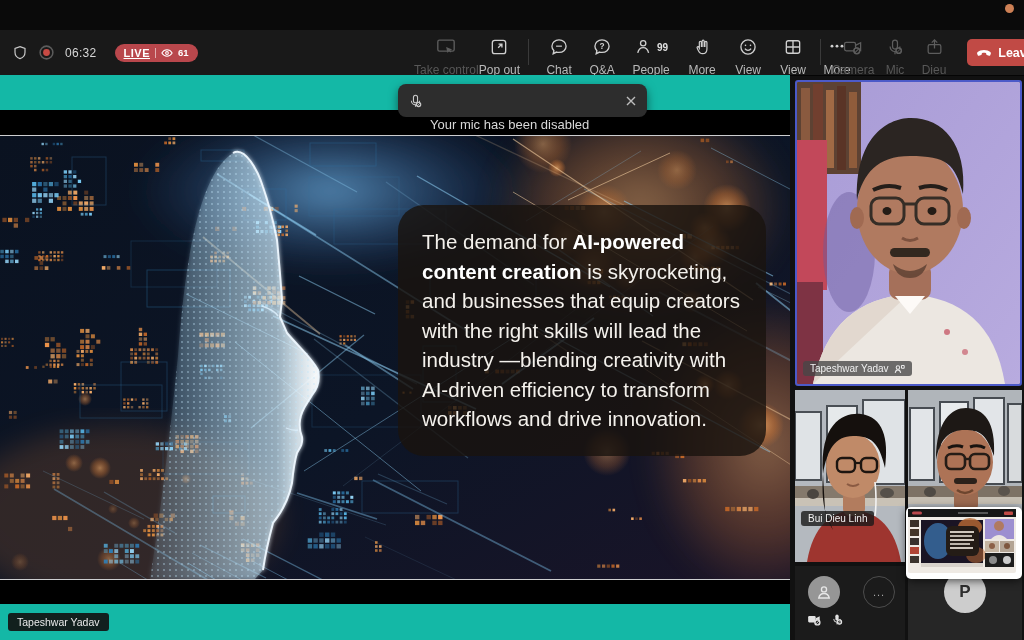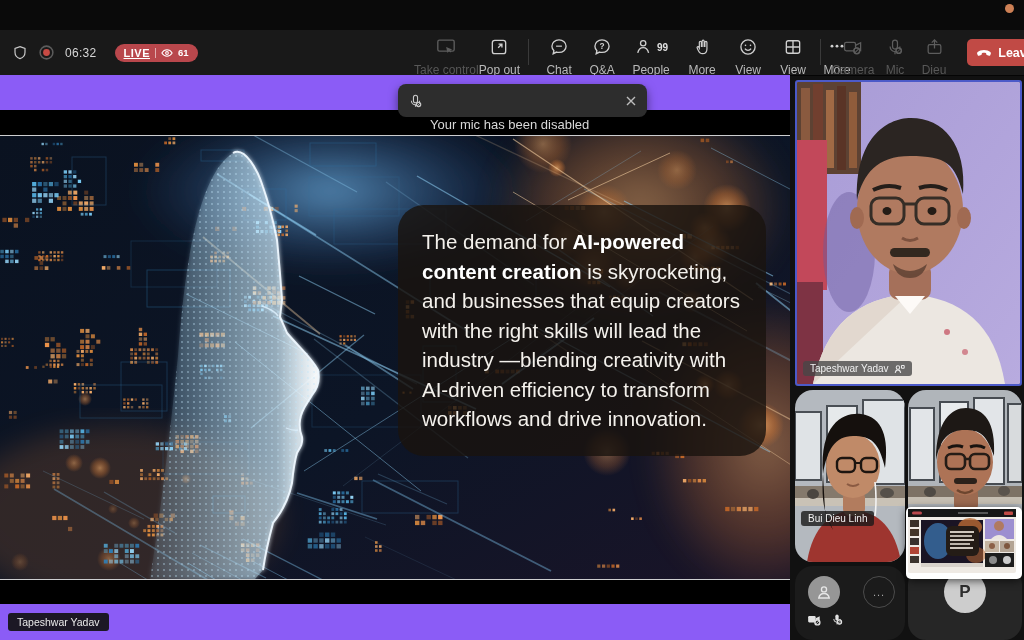--- a/index.html
+++ b/index.html
@@ -37,34 +37,34 @@
              display:flex;align-items:center;justify-content:center;gap:6px;cursor:pointer;}
   #leave-btn span{color:#fff;font-size:12.5px;font-weight:bold;}
 
   
   #toast{left:398px;top:84px;width:229px;height:33px;background:#2d2d2d;border-radius:8px;z-index:60;
          display:flex;align-items:center;padding:0 10px;box-shadow:0 4px 10px rgba(0,0,0,.5);}
   #toast .msg{color:#d8d8d8;font-size:13px;flex:1;margin-left:7px;margin-top:47px;}
   #toast .x{color:#bdbdbd;cursor:pointer;display:flex;}
 
   
-  #stage{left:0;top:75px;width:790px;height:565px;background:#8b5cf6;overflow:hidden;}
+  #stage{left:0;top:75px;width:790px;height:565px;background:#14b8a6;overflow:hidden;}
   #slide{left:0;top:35px;width:790px;height:494px;background:#000;}
   #slide-img{left:0;top:25px;width:790px;height:443px;border-top:1px solid rgba(255,255,255,.8);
              border-bottom:1px solid rgba(255,255,255,.8);overflow:hidden;background:#060b16;}
   #text-card{left:398px;top:95px;width:368px;box-sizing:border-box;background:rgba(26,19,15,.82);
              border-radius:26px;padding:22px 24px;z-index:5;}
   #text-card p{margin:0;color:#f4f1ec;font-size:20.5px;line-height:1.44;}
   #text-card b{color:#ffffff;}
   #presenter-label{left:8px;top:538px;background:rgba(18,18,18,.92);border-radius:3px;
                    padding:3px 9px;color:#e9e9e9;font-size:10.5px;z-index:6;}
 
   
   #sidebar{left:795px;top:80px;width:229px;height:560px;}
-  .tile{overflow:hidden;background:#1b1b1b;border-radius:18px;}
+  .tile{overflow:hidden;background:#1b1b1b;}
   #tile-main{left:0;top:0;width:223px;height:302px;border:2px solid #4c5ac8;border-radius:3px;}
   .name-pill{position:absolute;left:6px;bottom:8px;background:rgba(70,70,70,.78);border-radius:3px;
              padding:2px 7px;display:flex;align-items:center;gap:5px;z-index:4;}
   .name-pill span{color:#f0f0f0;font-size:10px;}
   #tile-b{left:0;top:310px;width:110px;height:172px;}
   #tile-c{left:113px;top:310px;width:114px;height:172px;}
   #tile-b .name-pill{bottom:36px;background:rgba(25,25,25,.8);}
   #tile-d{left:0;top:486px;width:110px;height:74px;background:#1b1b1b;}
   #tile-p{left:113px;top:486px;width:114px;height:74px;background:#262626;}
   .avatar-circle{position:absolute;left:13px;top:10px;width:32px;height:32px;border-radius:50%;

